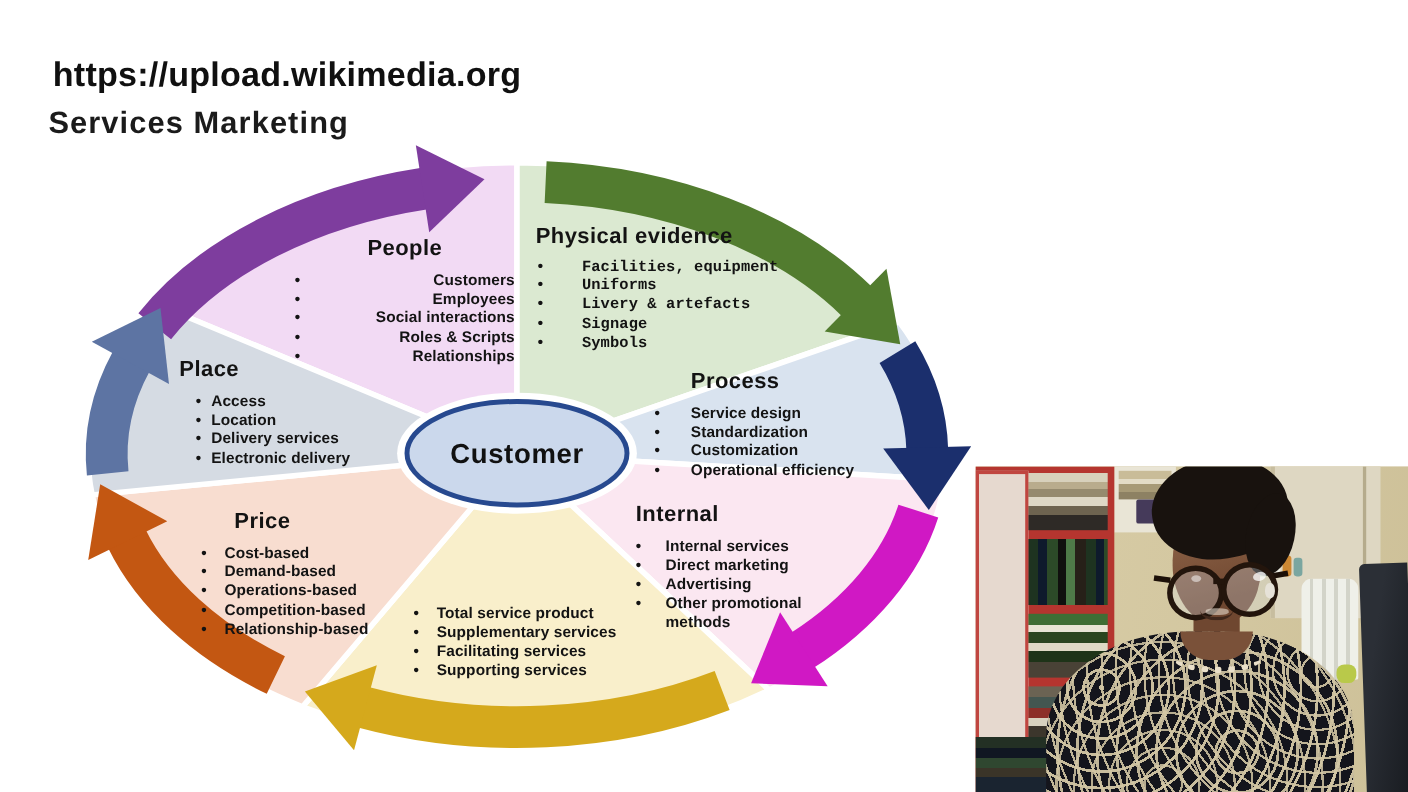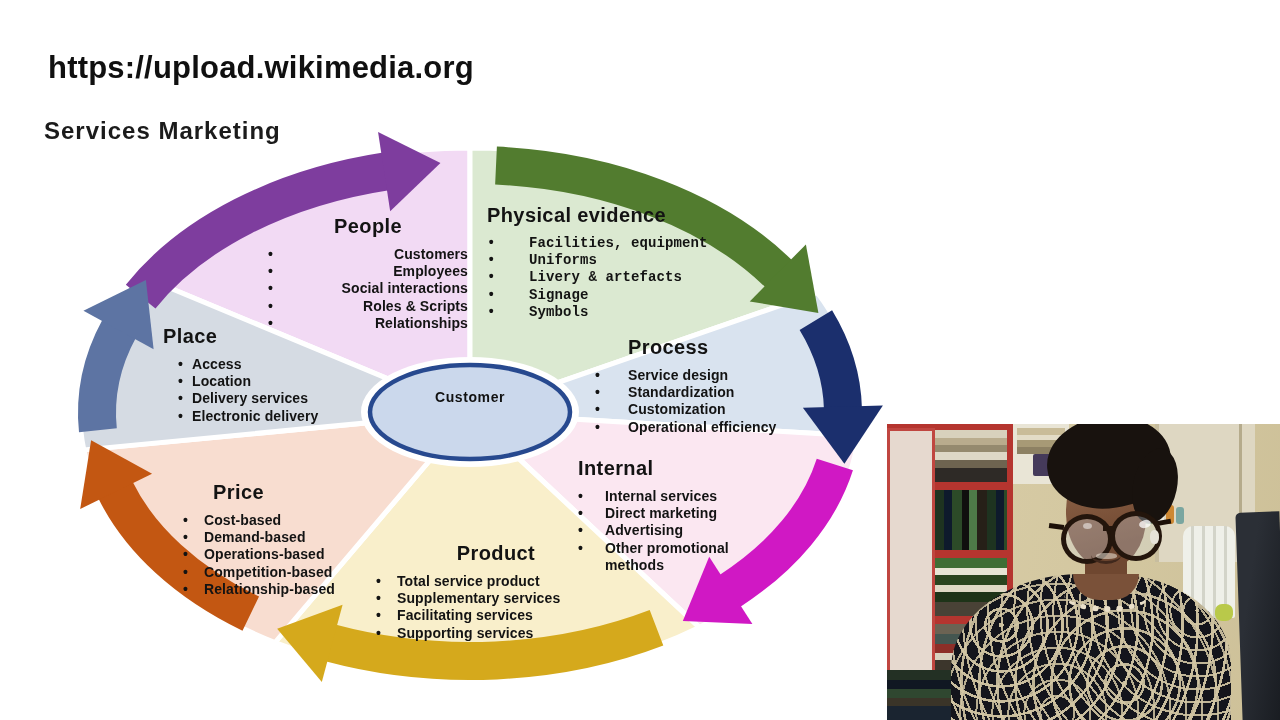--- a/index.html
+++ b/index.html
@@ -2,21 +2,21 @@
 <html><head>
 <meta charset="utf-8">
 <style>
   html,body{margin:0;padding:0;background:#fff;}
   #stage{position:relative;width:1280px;height:720px;background:#fff;overflow:hidden;
          font-family:"Liberation Sans", sans-serif;color:#131313;}
 
   
   #url-text{position:absolute;left:48px;top:50px;font-size:31px;font-weight:bold;
             letter-spacing:0.2px;color:#101010;}
-  #slide-title{position:absolute;left:44px;top:117px;font-size:24px;font-weight:bold;
+  #slide-title{position:absolute;left:44px;top:96px;font-size:28px;font-weight:bold;
             letter-spacing:1px;color:#1b1b1b;}
 
   
   #wheel-svg{position:absolute;left:0;top:0;z-index:1;}
 
   
   .seg{position:absolute;z-index:3;}
   .seg-title{font-size:20px;font-weight:bold;letter-spacing:0.4px;line-height:24px;}
   .seg-title.center{text-align:center;}
   .seg-items{margin:8px 0 0 0;padding:0;list-style:none;font-size:14px;font-weight:bold;
@@ -28,29 +28,29 @@
   #seg-people li{padding-left:19px;text-align:right;}
   #seg-physical-evidence{left:487px;top:203px;width:250px;}
   #seg-physical-evidence li{padding-left:42px;font-family:Liberation Mono, monospace;}
   #seg-process{left:595px;top:335px;width:240px;}
   #seg-process .seg-title{margin-left:33px;}
   #seg-process li{padding-left:33px;}
   #seg-promotion{left:578px;top:456px;width:212px;}
   #seg-promotion li{padding-left:27px;}
   #seg-product{left:376px;top:541px;width:240px;}
   #seg-product li{padding-left:21px;}
-  #seg-price{left:183px;top:462px;width:212px;margin-top:18px;}
+  #seg-price{left:183px;top:462px;width:212px;}
   #seg-price .seg-title{margin-left:30px;}
   #seg-price li{padding-left:21px;}
   #seg-place{left:163px;top:324px;width:212px;}
   #seg-place .seg-items{margin-left:15px;}
   #seg-place li{padding-left:14px;}
 
-  #center-label{position:absolute;left:370px;top:389px;width:200px;z-index:4;
-      text-align:center;font-size:14px;font-weight:bold;letter-spacing:0.6px;color:#111;}
+  #center-label{position:absolute;left:370px;top:399px;width:200px;z-index:4;
+      text-align:center;font-size:25px;font-weight:bold;letter-spacing:0.6px;color:#111;}
 
   
   #webcam{position:absolute;left:887px;top:424px;width:393px;height:296px;z-index:6;
           overflow:hidden;background:linear-gradient(100deg,#d9cda7 0%,#d3c7a0 55%,#cdc098 100%);}
   #webcam *{position:absolute;}
   .wc-door{left:268px;top:0;width:96px;height:138px;background:#ded7c2;
            border-left:4px solid #c7bd9f;}
   .wc-door-line{left:352px;top:0;width:3px;height:140px;background:#b5ab8c;}
   .wc-shelf-top{left:126px;top:0;width:56px;height:60px;background:#e9e5d6;}
   .wc-shelf-top-books{left:130px;top:4px;width:48px;height:26px;
@@ -190,21 +190,20 @@
     <div class="seg-title">Internal</div>
     <ul class="seg-items">
       <li>Internal services</li>
       <li>Direct marketing</li>
       <li>Advertising</li>
       <li>Other promotional methods</li>
     </ul>
   </div>
 
   <div class="seg" id="seg-product">
-    <div class="seg-title center">Product</div>
     <ul class="seg-items">
       <li>Total service product</li>
       <li>Supplementary services</li>
       <li>Facilitating services</li>
       <li>Supporting services</li>
     </ul>
   </div>
 
   <div class="seg" id="seg-price">
     <div class="seg-title">Price</div>

